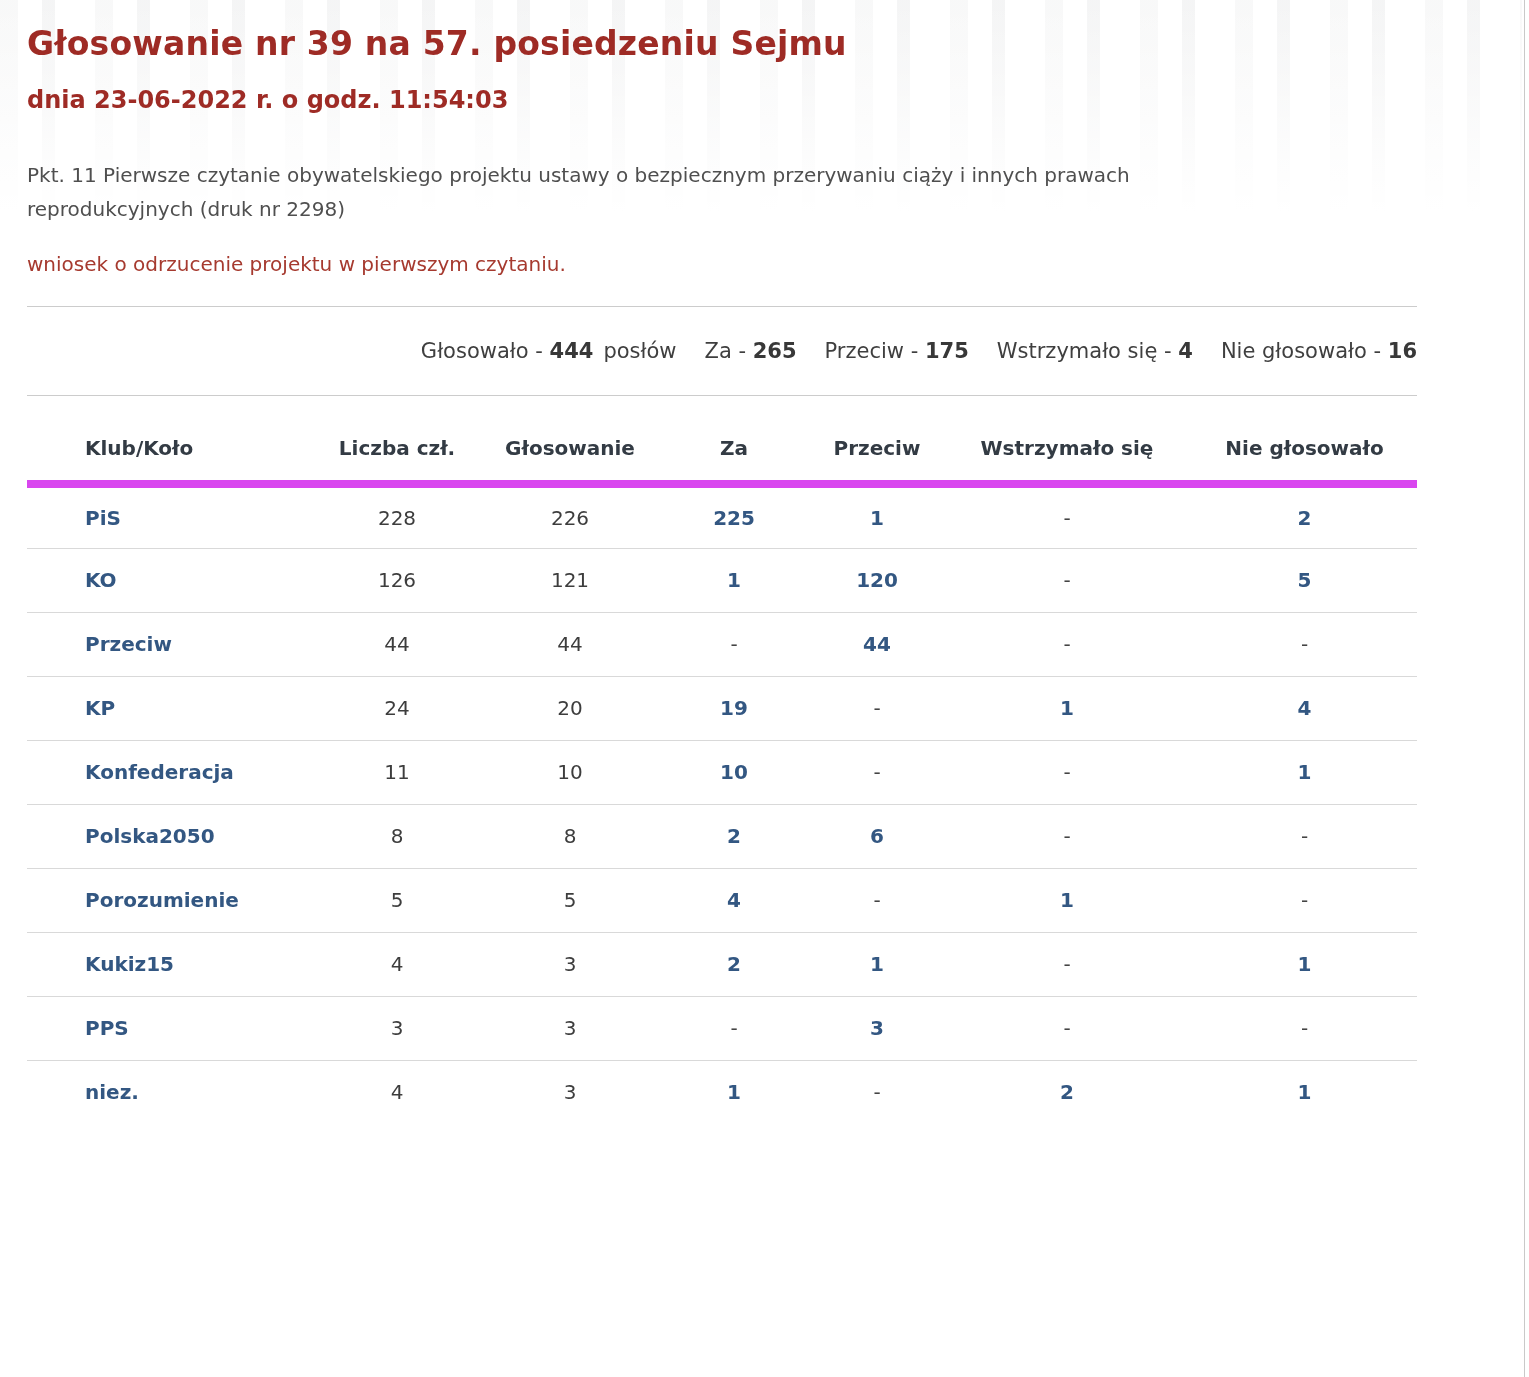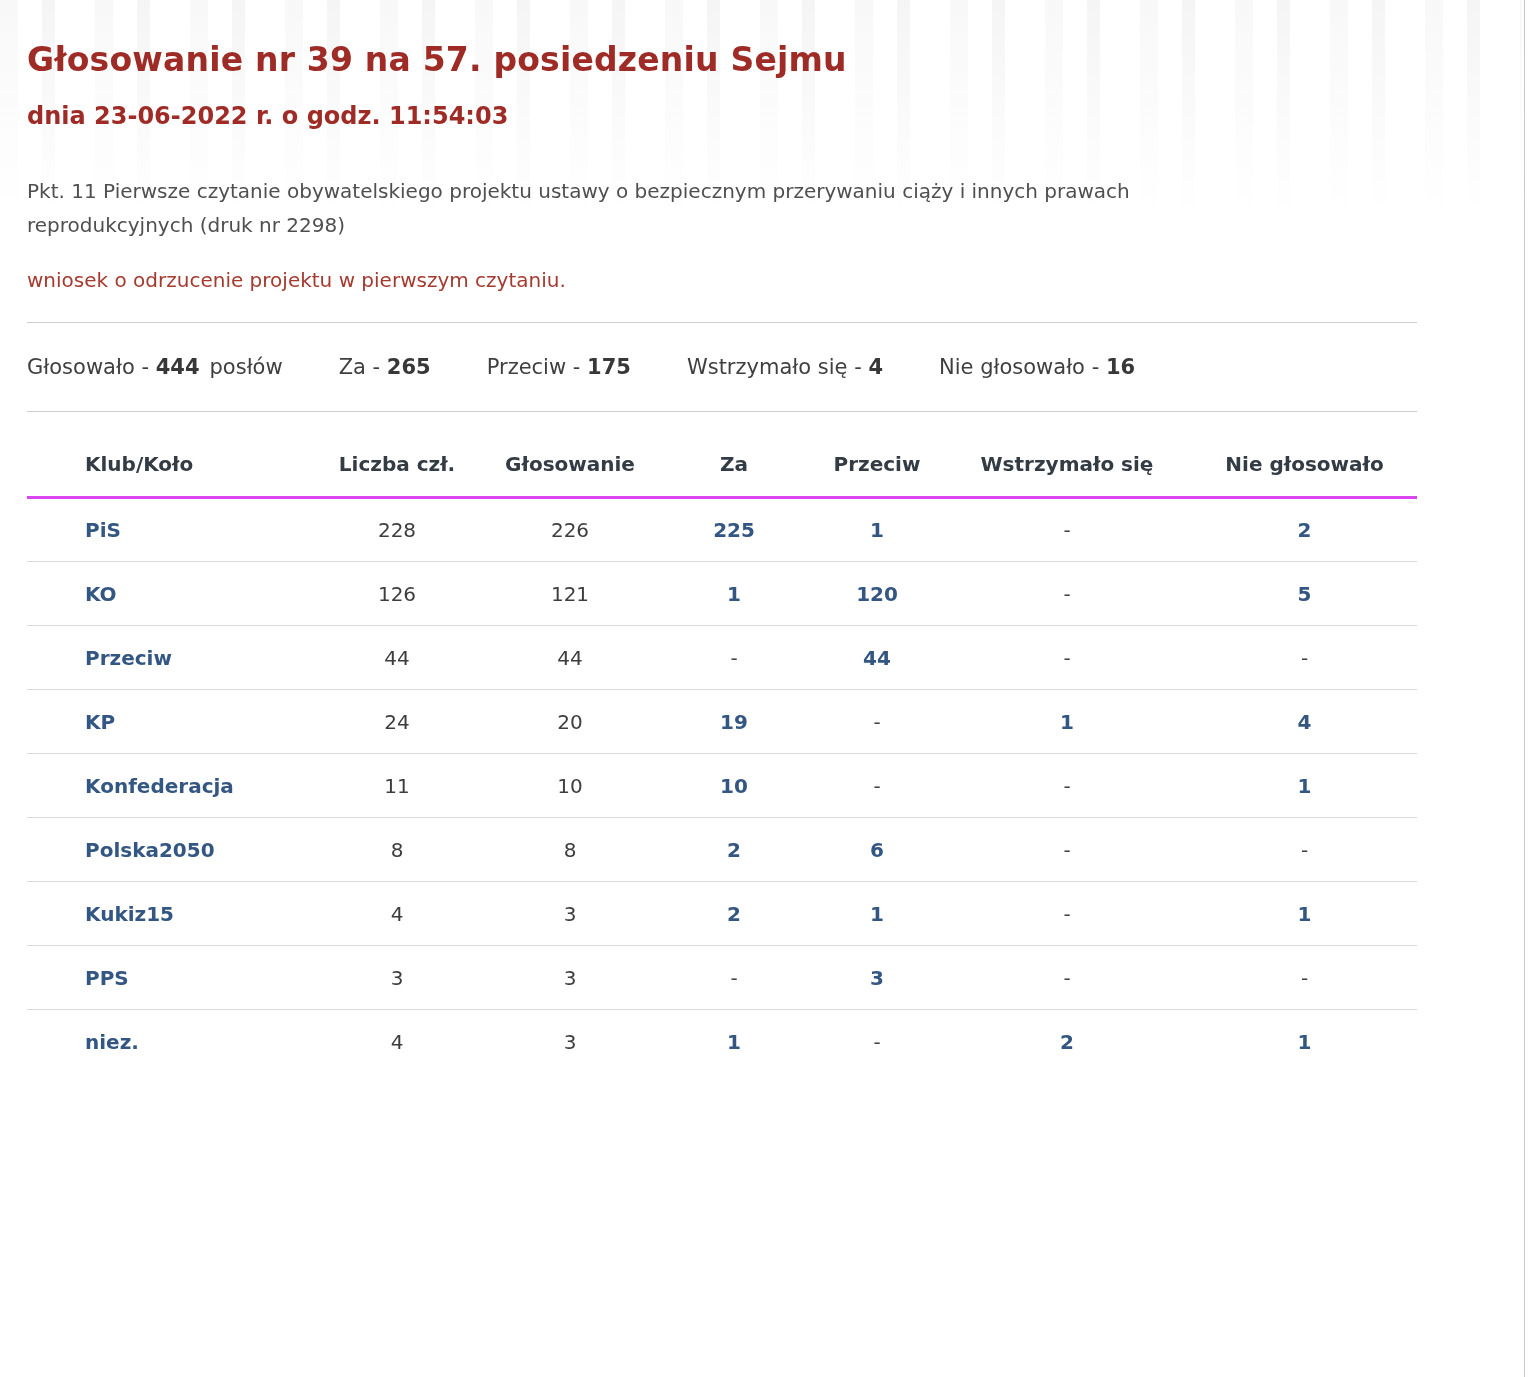--- a/index.html
+++ b/index.html
@@ -24,21 +24,21 @@
   .right-edge {
     position: absolute; top: 0; right: 4px; width: 1px; height: 1377px;
     background: #c9c9c9;
   }
   .container {
     position: relative;
     margin-left: 27px;
     width: 1390px;
   }
   .page-title {
-    padding-top: 40px;
+    padding-top: 24px;
     font-size: 33px;
     font-weight: bold;
     color: #9e2b25;
     letter-spacing: 0.2px;
   }
   .page-subtitle {
     margin-top: 23px;
     font-size: 24px;
     font-weight: bold;
     color: #9e2b25;
@@ -56,42 +56,42 @@
     color: #a63a2f;
   }
   .divider {
     margin-top: 30px;
     border: none;
     border-top: 1px solid #cccccc;
     height: 0;
   }
   .summary {
     display: flex;
-    justify-content: flex-start;
+    justify-content: flex-end;
     align-items: baseline;
-    gap: 56px;
+    gap: 28px;
     padding: 32px 0;
     font-size: 21px;
     color: #3f3f3f;
   }
   .summary b { font-weight: bold; color: #383838; }
   .summary .suffix { margin-left: 10px; }
   table.results {
     margin-top: 28px;
     width: 1390px;
     border-collapse: collapse;
     table-layout: fixed;
   }
   table.results thead th {
     font-size: 20px;
     font-weight: bold;
     color: #333b44;
     text-align: center;
     padding: 12px 0 20px 0;
-    border-bottom: 3px solid #d946ef;
+    border-bottom: 8px solid #d946ef;
   }
   table.results thead th.club-h {
     text-align: left;
     padding-left: 58px;
   }
   table.results tbody tr { height: 64px; }
   table.results tbody tr + tr td { border-top: 1px solid #d9d9d9; }
   td.club-cell { text-align: left; padding-left: 58px; }
   a.club {
     font-size: 20px; font-weight: bold; color: #335782;
@@ -203,20 +203,29 @@
   <tr>
     <td class="club-cell"><a class="club cell-val">Polska2050</a></td>
     <td class="num plain cell-val">8</td>
     <td class="num plain cell-val">8</td>
     <td class="num vote cell-val">2</td>
     <td class="num vote cell-val">6</td>
     <td class="num vote cell-val dash">-</td>
     <td class="num vote cell-val dash">-</td>
   </tr>
 
+  <tr>
+    <td class="club-cell"><a class="club cell-val">Porozumienie</a></td>
+    <td class="num plain cell-val">5</td>
+    <td class="num plain cell-val">5</td>
+    <td class="num vote cell-val">4</td>
+    <td class="num vote cell-val dash">-</td>
+    <td class="num vote cell-val">1</td>
+    <td class="num vote cell-val dash">-</td>
+  </tr>
 
   <tr>
     <td class="club-cell"><a class="club cell-val">Kukiz15</a></td>
     <td class="num plain cell-val">4</td>
     <td class="num plain cell-val">3</td>
     <td class="num vote cell-val">2</td>
     <td class="num vote cell-val">1</td>
     <td class="num vote cell-val dash">-</td>
     <td class="num vote cell-val">1</td>
   </tr>

